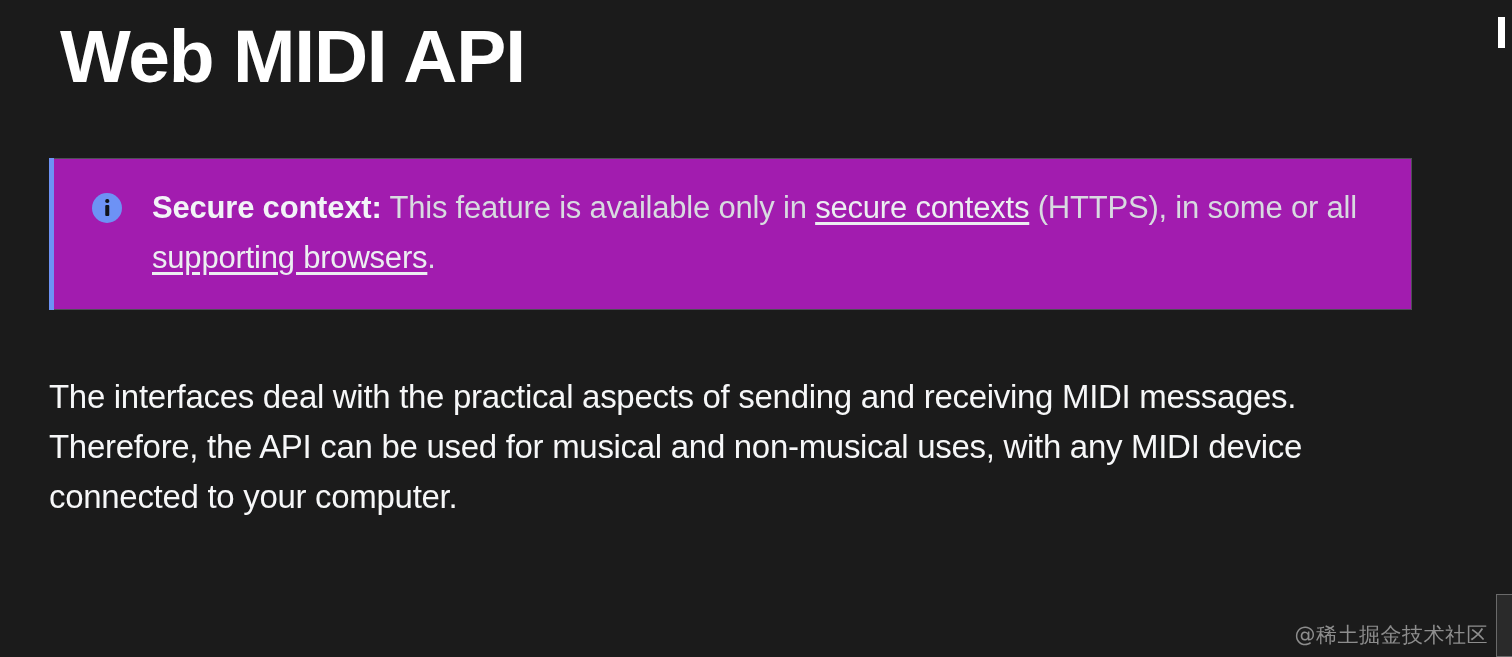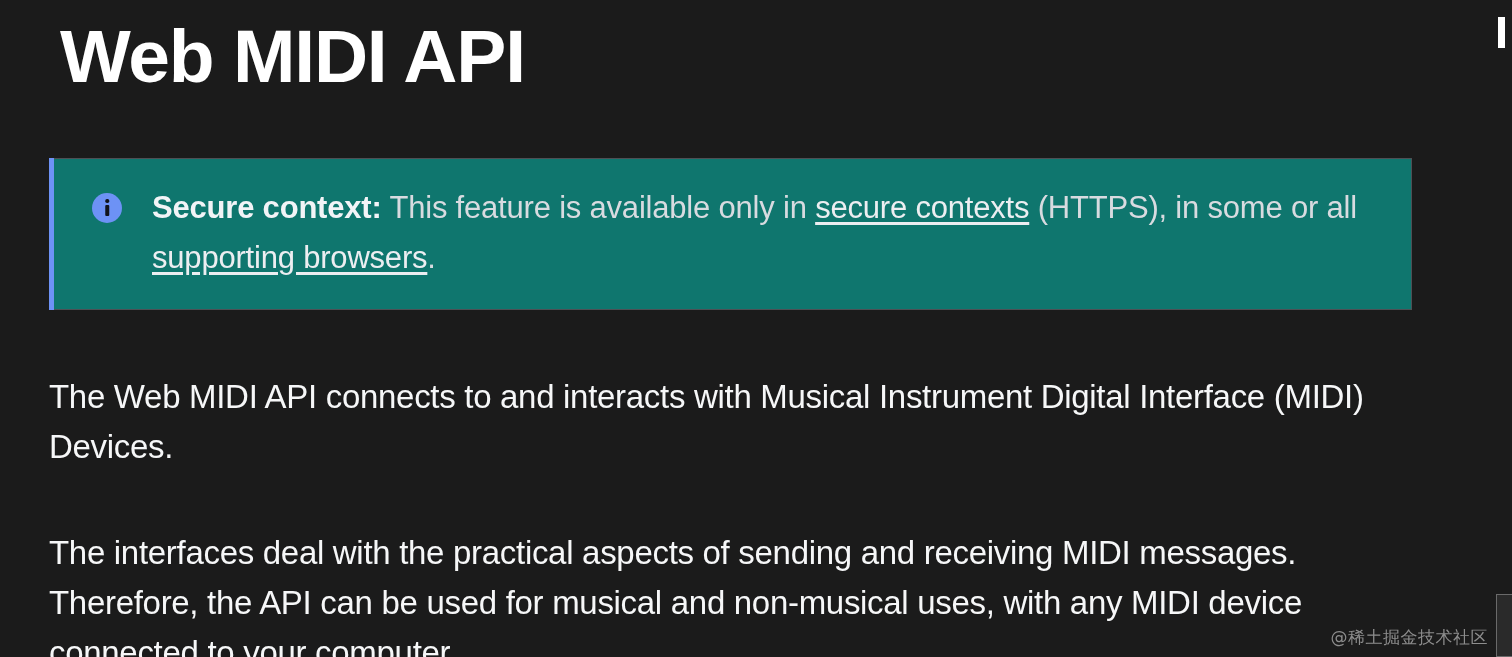--- a/index.html
+++ b/index.html
@@ -43,21 +43,21 @@
     white-space: nowrap;
   }
 
   
   .notecard {
     position: absolute;
     left: 0px;
     top: 158px;
     width: 1363px;
     box-sizing: border-box;
-    background: #0f766e;
+    background: #a21caf;
     border: 1px solid #4d5055;
     border-left: none;
     display: flex;
     align-items: flex-start;
     padding: 24px 20px 26px 0;
     min-height: 106px;
   }
   .notecard-accent {
     position: absolute;
     left: 0;
@@ -167,21 +167,21 @@
     border: 1px solid #6a6a6a;
     border-right: none;
     box-sizing: border-box;
   }
 
   
   .watermark {
     position: absolute;
     right: 24px;
     bottom: 8px;
-    font-size: 17px;
+    font-size: 21px;
     color: #8d8d8d;
     letter-spacing: 0.5px;
     font-family: "DejaVu Sans", sans-serif;
     white-space: nowrap;
   }
 </style>
 </head>
 <body>
 
 <div id="page">
@@ -191,21 +191,20 @@
     <h1 class="page-title">Web MIDI API</h1>
 
     <div class="notecard">
       <span class="notecard-accent"></span>
       <span class="notecard-gutter"></span>
       <span class="note-icon"></span>
       <div class="note-body"><span class="note-strong">Secure context:</span><span> This feature is available only in </span><a class="note-link">secure contexts</a><span> (HTTPS), in some or all </span><a class="note-link">supporting browsers</a><span>.</span></div>
     </div>
 
     <div class="paragraphs">
-      <p class="para first">The Web MIDI API connects to and interacts with Musical Instrument Digital Interface (MIDI) Devices.</p>
       <p class="para second">The interfaces deal with the practical aspects of sending and receiving MIDI messages. Therefore, the API can be used for musical and non-musical uses, with any MIDI device connected to your computer.</p>
     </div>
 
   </div>
 
   <div class="caret-bar"></div>
   <div class="scrollbar-track">
     
   </div>
   <div class="corner-panel"></div>

